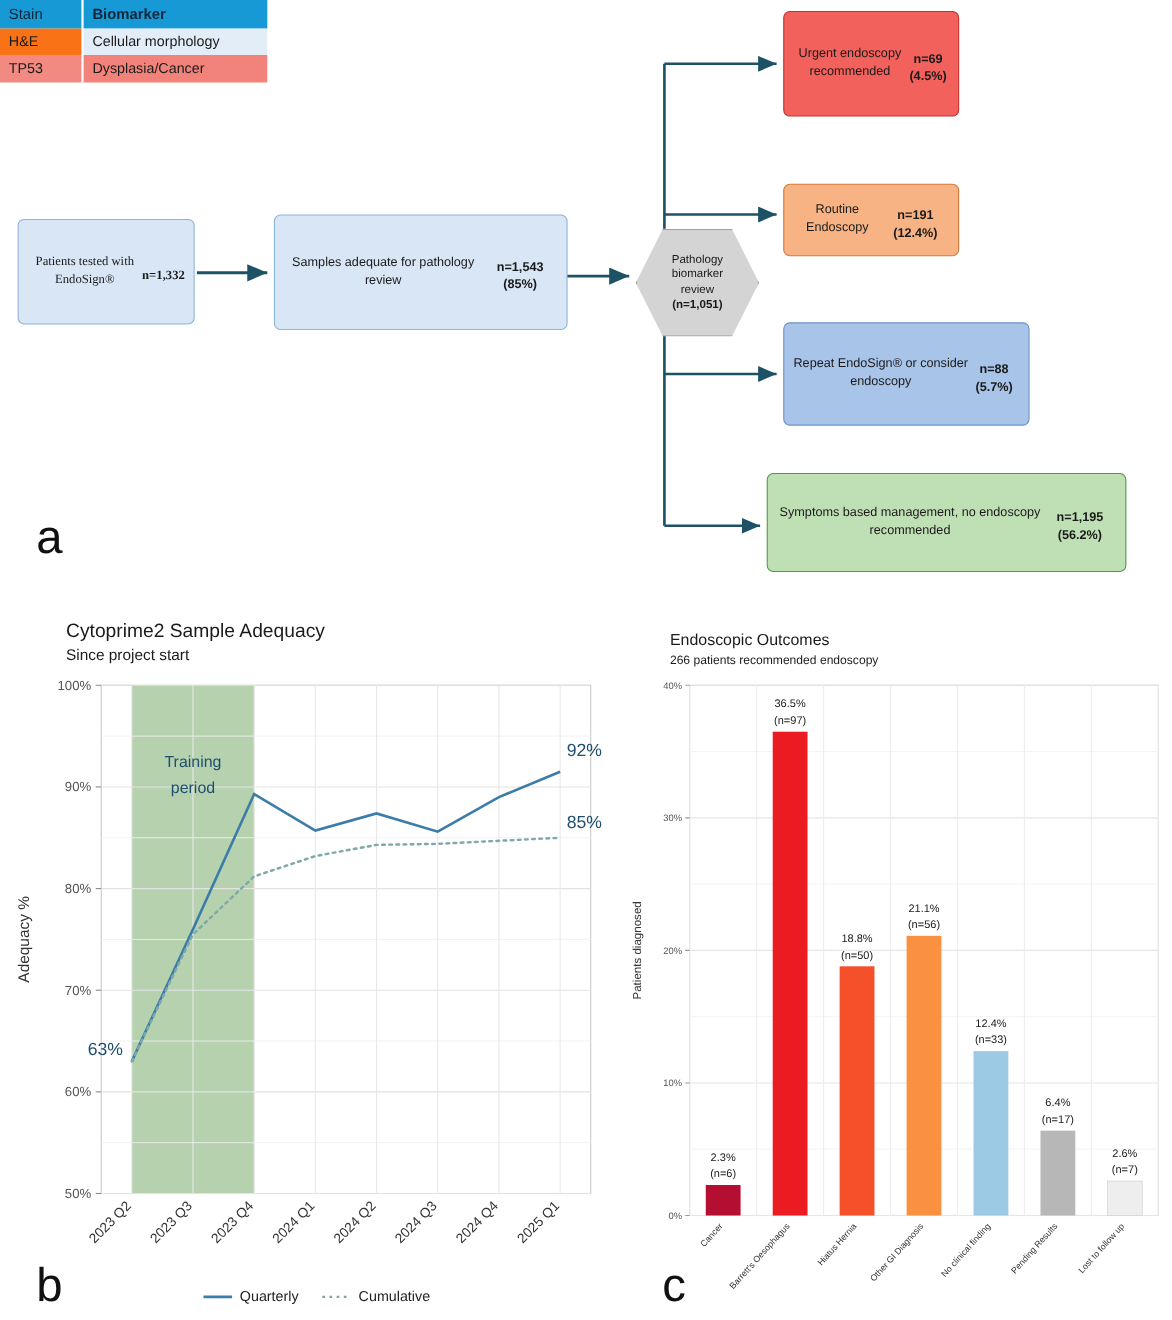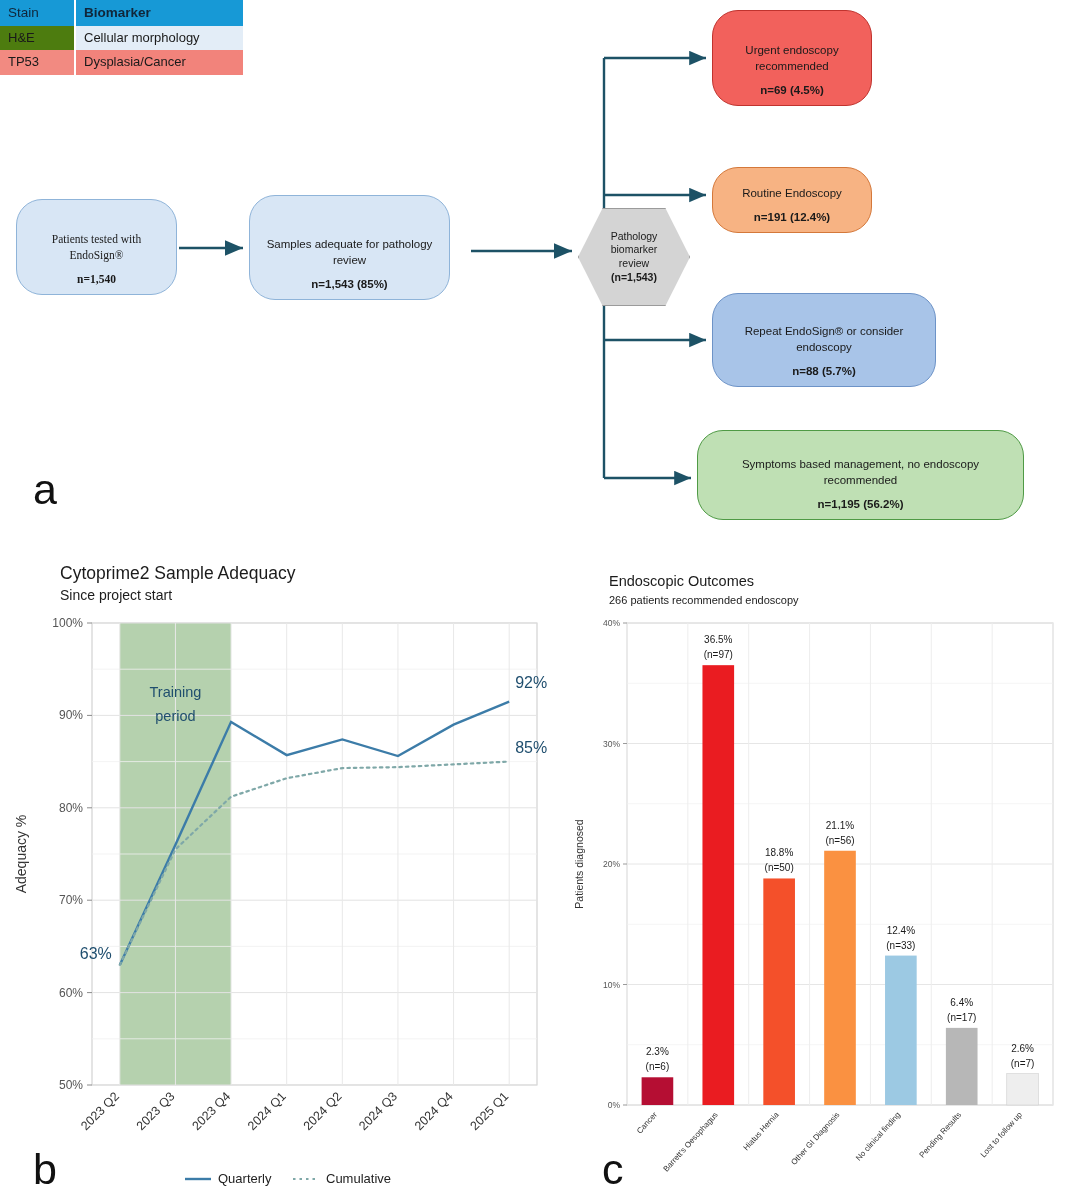--- a/index.html
+++ b/index.html
@@ -11,37 +11,37 @@
   #stain-table{left:24px;top:8px;width:243px;border-collapse:collapse;font-size:13px;}
   #stain-table td,#stain-table th{padding:5px 8px;text-align:left;line-height:1.15;}
   #stain-table thead th{background:#1799d6;color:#10263a;font-weight:bold;font-size:13.5px;}
   #stain-table thead th.sep{border-left:2px solid #ffffff;}
   #stain-table tbody td.sep{border-left:2px solid #ffffff;}
   .row-tff3 td{background:#fae3d4;}
   .row-he   td{background:#e3edf7;}
   .row-tp53 td{background:#f2837b;}
   #stain-table td:first-child,#stain-table th:first-child{width:58px;font-weight:normal;}
   .row-tff3 td:first-child{background:#fbe9dd;}
-  .row-he   td:first-child{background:#4d7c0f;}
+  .row-he   td:first-child{background:#f97316;}
   .row-tp53 td:first-child{background:#f28a81;}
 
   
-  .fbox{position:absolute;box-sizing:border-box;display:flex;flex-direction:column;
-        justify-content:flex-end;align-items:center;text-align:center;
-        border-radius:26px;font-size:11.5px;line-height:1.35;padding:6px 8px;}
+  .fbox{position:absolute;box-sizing:border-box;display:flex;flex-direction:row;
+        justify-content:flex-start;align-items:center;text-align:center;
+        border-radius:6px;font-size:11.5px;line-height:1.35;padding:6px 8px;}
   .fbox .ttl{font-weight:normal;}
   .fbox .num{font-weight:bold;margin-top:9px;}
   .blue1{background:#d8e6f5;border:1.3px solid #8fb4d9;}
   .red1 {background:#f2615c;border:1.6px solid #c0332e;}
   .org1 {background:#f7b383;border:1.4px solid #d4783a;}
   .blu2 {background:#a8c4e8;border:1.4px solid #6d93c7;}
   .grn1 {background:#bfe0b4;border:1.6px solid #4f9a45;}
 
   #box-tested{left:16px;top:199px;width:161px;height:96px;font-family:Liberation Serif, serif;}
-  #box-adequate{left:249px;top:195px;width:201px;height:105px;}
+  #box-adequate{left:249px;top:195px;width:267px;height:105px;}
   #box-urgent{left:712px;top:10px;width:160px;height:96px;}
   #box-routine{left:712px;top:167px;width:160px;height:66px;}
   #box-repeat{left:712px;top:293px;width:224px;height:94px;}
   #box-symptoms{left:697px;top:430px;width:327px;height:90px;}
 
   
   #hex-review{position:absolute;left:578px;top:208px;width:110px;height:96px;
       background:#d4d4d4;border:1.1px solid #9b9b9b;
       clip-path:polygon(22% 0%,78% 0%,100% 50%,78% 100%,22% 100%,0% 50%);
       display:flex;flex-direction:column;justify-content:center;align-items:center;
@@ -114,33 +114,33 @@
     <path d="M604,304 L604,478"></path>
     <line x1="604" y1="58" x2="706" y2="58" marker-end="url(#arr)"></line>
     <line x1="604" y1="195" x2="706" y2="195" marker-end="url(#arr)"></line>
     <line x1="604" y1="340" x2="706" y2="340" marker-end="url(#arr)"></line>
     <line x1="604" y1="478" x2="691" y2="478" marker-end="url(#arr)"></line>
   </g>
 </svg>
 
 <div class="fbox blue1" id="box-tested">
   <span class="ttl">Patients tested with EndoSign®</span>
-  <span class="num">n=1,540</span>
+  <span class="num">n=1,332</span>
 </div>
 
 <div class="fbox blue1" id="box-adequate">
   <span class="ttl">Samples adequate for pathology review</span>
   <span class="num">n=1,543 (85%)</span>
 </div>
 
 <div id="hex-review">
   <span>Pathology</span>
   <span>biomarker</span>
   <span>review</span>
-  <span class="num">(n=1,543)</span>
+  <span class="num">(n=1,051)</span>
 </div>
 
 <div class="fbox red1" id="box-urgent">
   <span class="ttl">Urgent endoscopy recommended</span>
   <span class="num">n=69 (4.5%)</span>
 </div>
 
 <div class="fbox org1" id="box-routine">
   <span class="ttl">Routine Endoscopy</span>
   <span class="num">n=191 (12.4%)</span>

